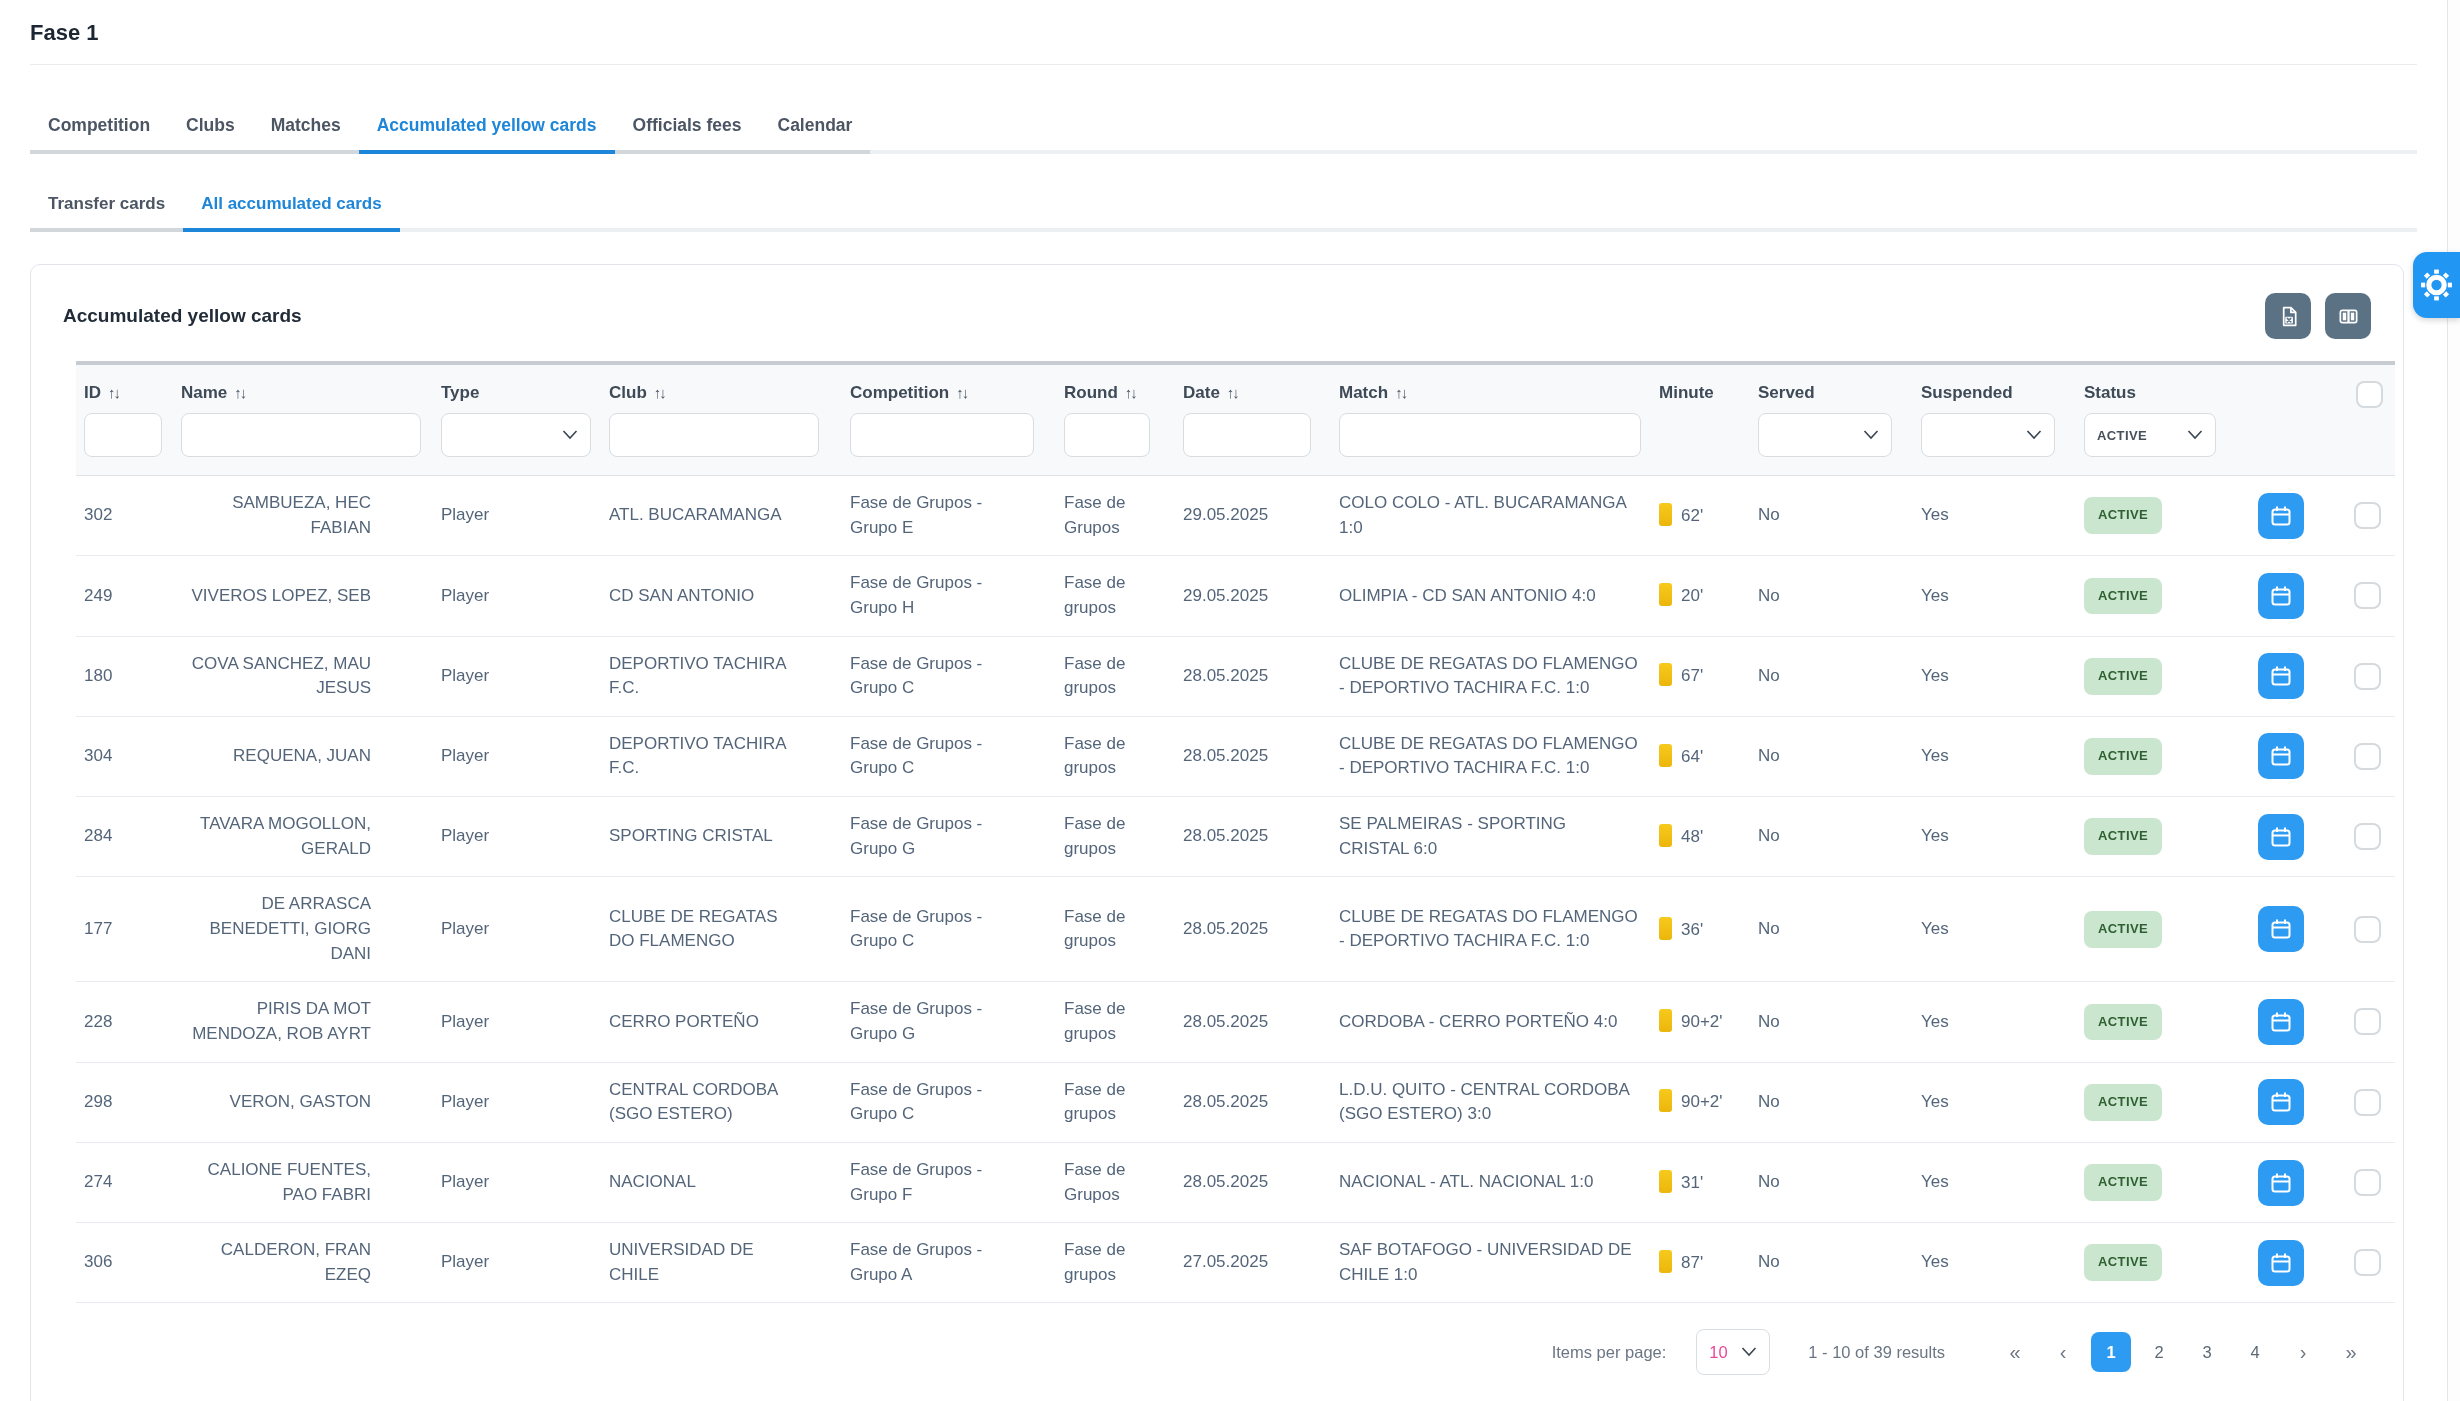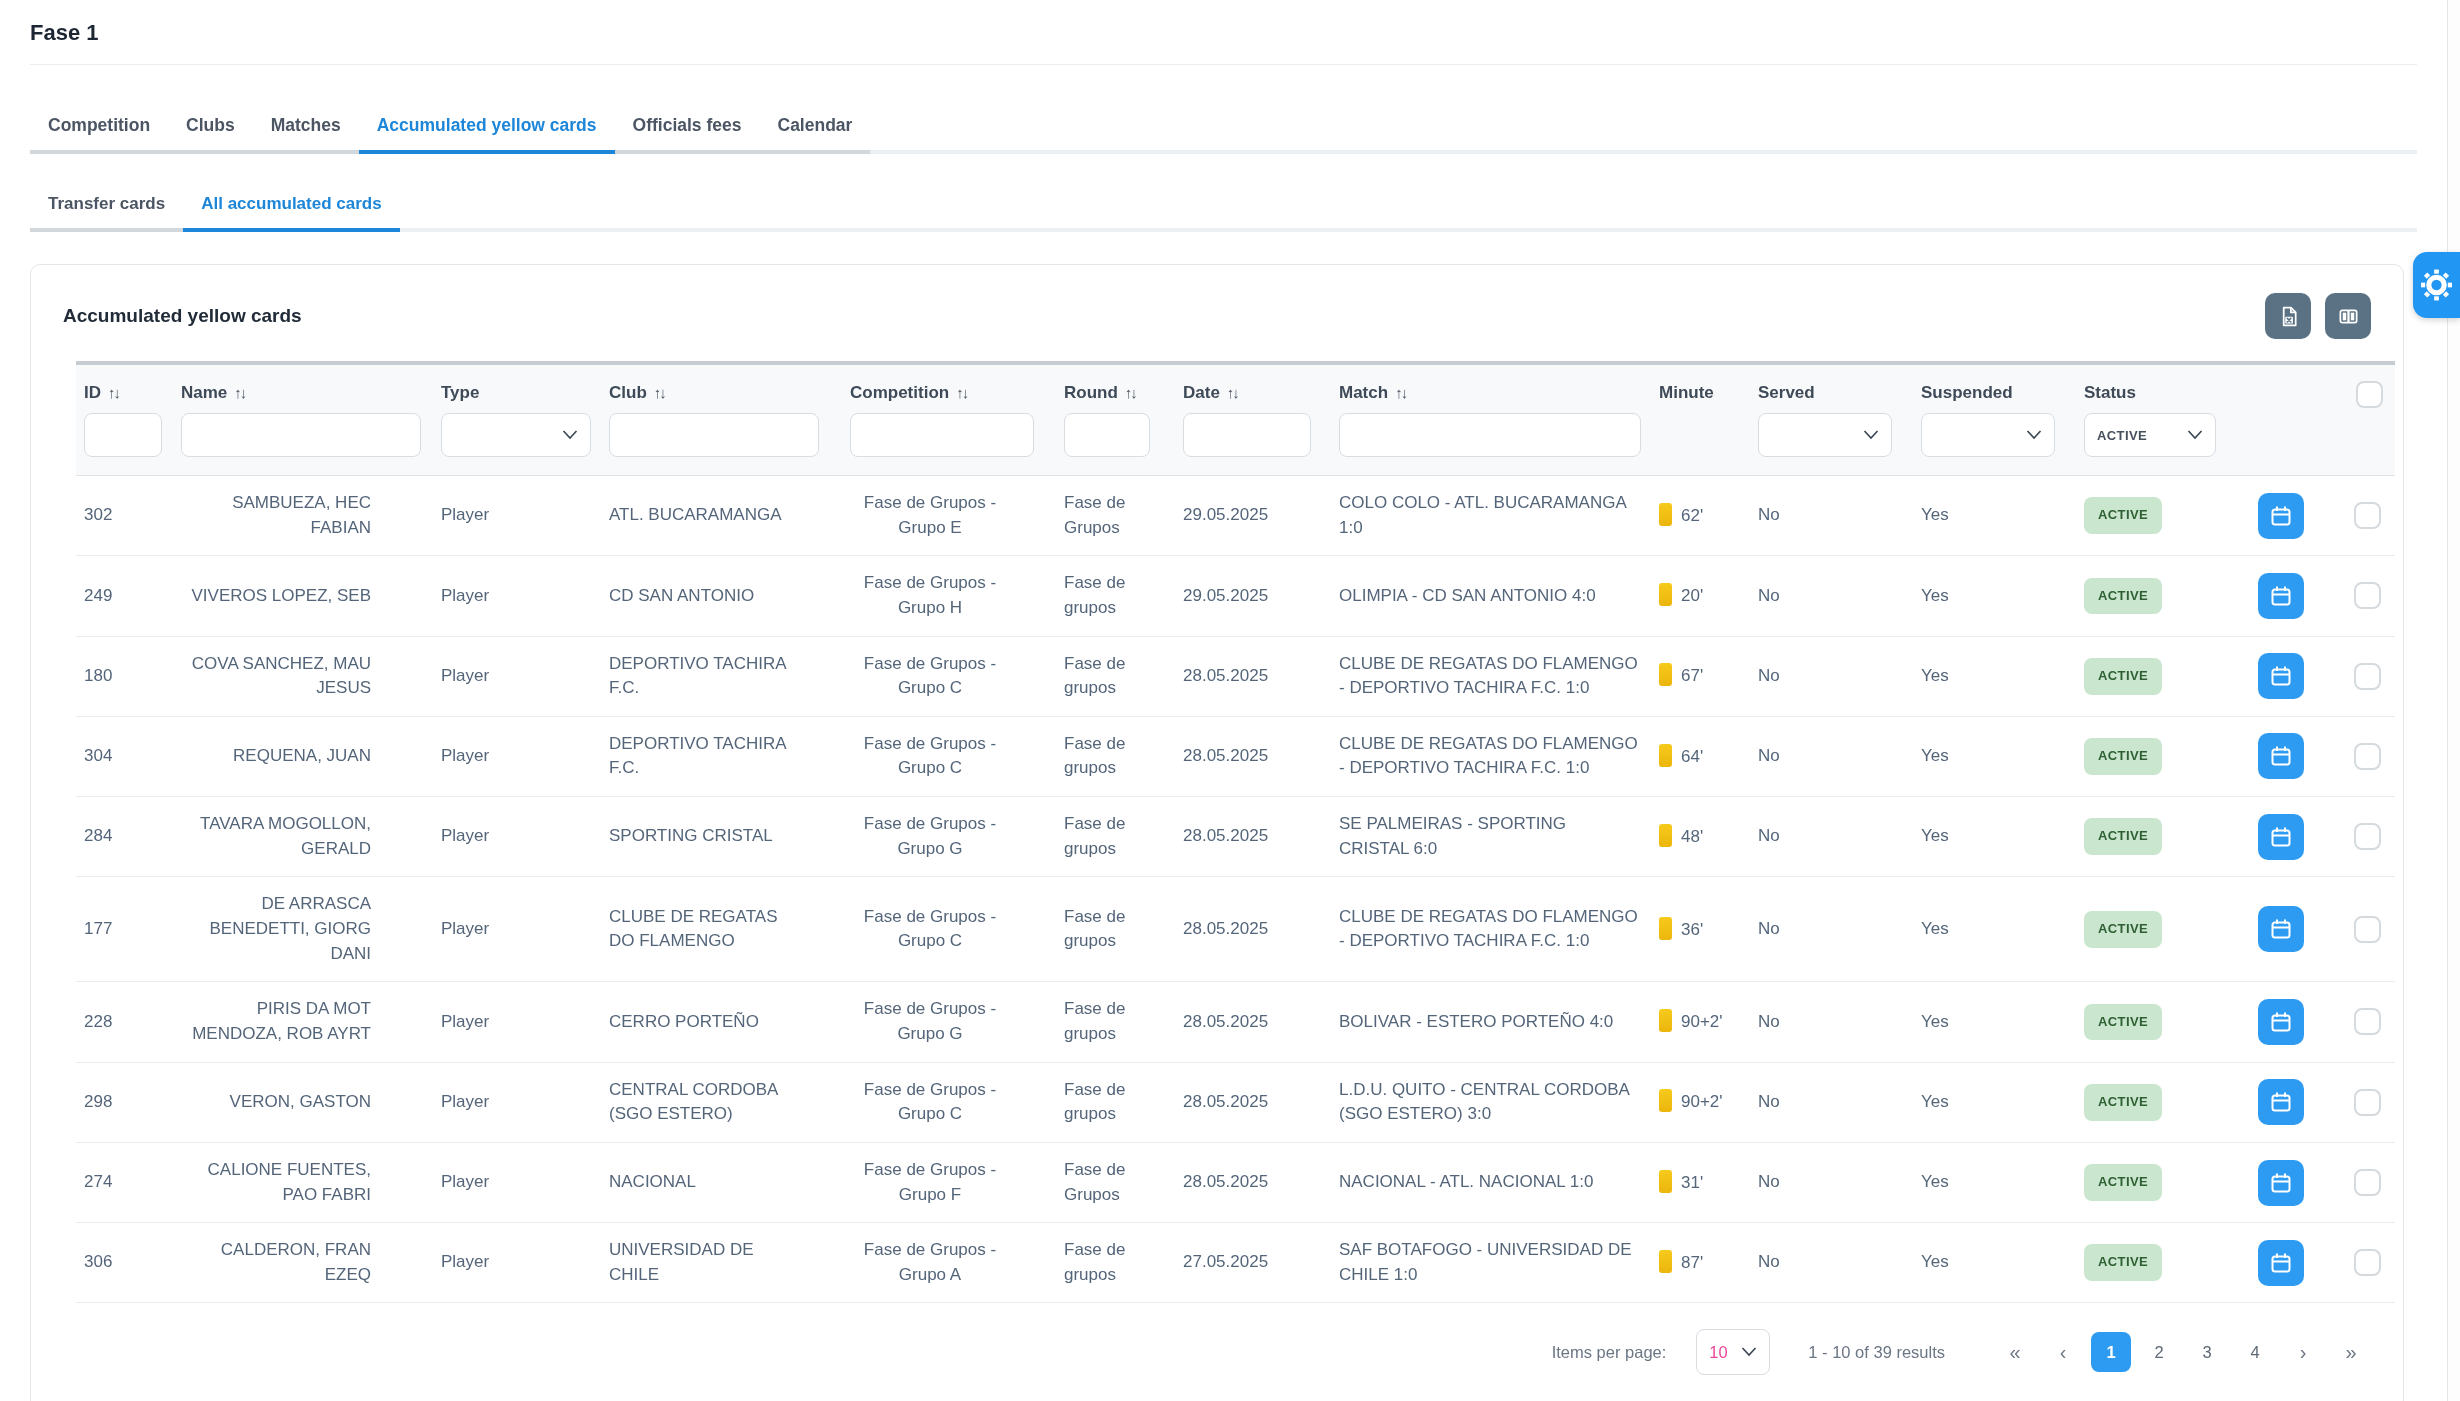--- a/index.html
+++ b/index.html
@@ -54,21 +54,21 @@
   .c-round .filter-input { width:86px; }
   .c-date .filter-input { width:128px; }
   .c-type .select { width:150px; }
   .c-served .select, .c-suspended .select { width:134px; }
   .c-status .select { width:132px; }
 
   tbody td { padding:15px 18px 15px 0; border-bottom:1px solid #e8ebef; font-size:17px;
     color:#54657a; line-height:1.45; vertical-align:middle; background:#fff; }
   td.c-name { padding-right:70px;text-align:right; }
   td.c-club { padding-right:50px; }
-  td.c-competition { padding-right:54px;text-align:center; }
+  td.c-competition { padding-right:54px; }
   td.c-round { padding-right:50px; }
   td.c-match { padding-right:20px; }
   td.c-minute, td.c-date, td.c-served, td.c-suspended { white-space:nowrap; }
 
   .yellow-card { display:inline-block; width:13px; height:23px; border-radius:3px;
     background:linear-gradient(180deg,#f6ca1c,#ecb60c); margin-right:9px; vertical-align:-5px; }
   .badge { display:inline-block; background:#cbe6cf; color:#2f6033; font-size:13px; font-weight:700;
     letter-spacing:.4px; padding:9px 14px; border-radius:8px; }
   .action-btn { width:46px; height:46px; border-radius:10px; background:#2e9bf3; border:none;
     display:flex; align-items:center; justify-content:center; cursor:pointer; }
@@ -385,21 +385,21 @@
             </td>
           </tr>
           <tr>
             <td class="c-id">228</td>
             <td class="c-name">PIRIS DA MOT MENDOZA, ROB AYRT</td>
             <td class="c-type">Player</td>
             <td class="c-club">CERRO PORTEÑO</td>
             <td class="c-competition">Fase de Grupos - Grupo G</td>
             <td class="c-round">Fase de grupos</td>
             <td class="c-date">28.05.2025</td>
-            <td class="c-match">BOLIVAR - ESTERO PORTEÑO 4:0</td>
+            <td class="c-match">CORDOBA - CERRO PORTEÑO 4:0</td>
             <td class="c-minute"><span class="yellow-card"></span><span>90+2'</span></td>
             <td class="c-served">No</td>
             <td class="c-suspended">Yes</td>
             <td class="c-status"><span class="badge">ACTIVE</span></td>
             <td class="c-action">
               <button class="action-btn">
                 <svg width="24" height="24" viewBox="0 0 24 24">
     <rect x="3.5" y="5.5" width="17" height="15" rx="2.5" fill="none" stroke="#ffffff" stroke-width="2"></rect>
     <line x1="8" y1="2.5" x2="8" y2="7" stroke="#ffffff" stroke-width="2"></line>
     <line x1="16" y1="2.5" x2="16" y2="7" stroke="#ffffff" stroke-width="2"></line>

